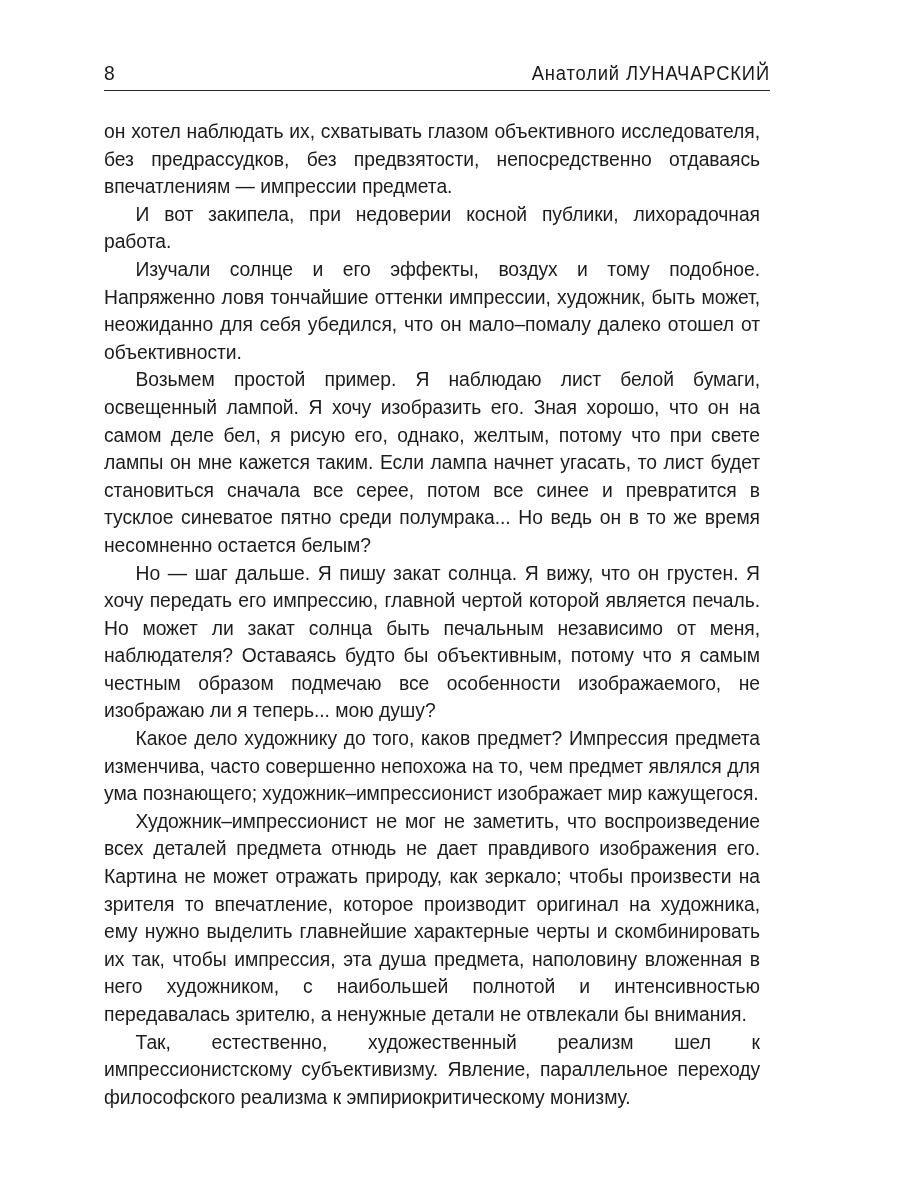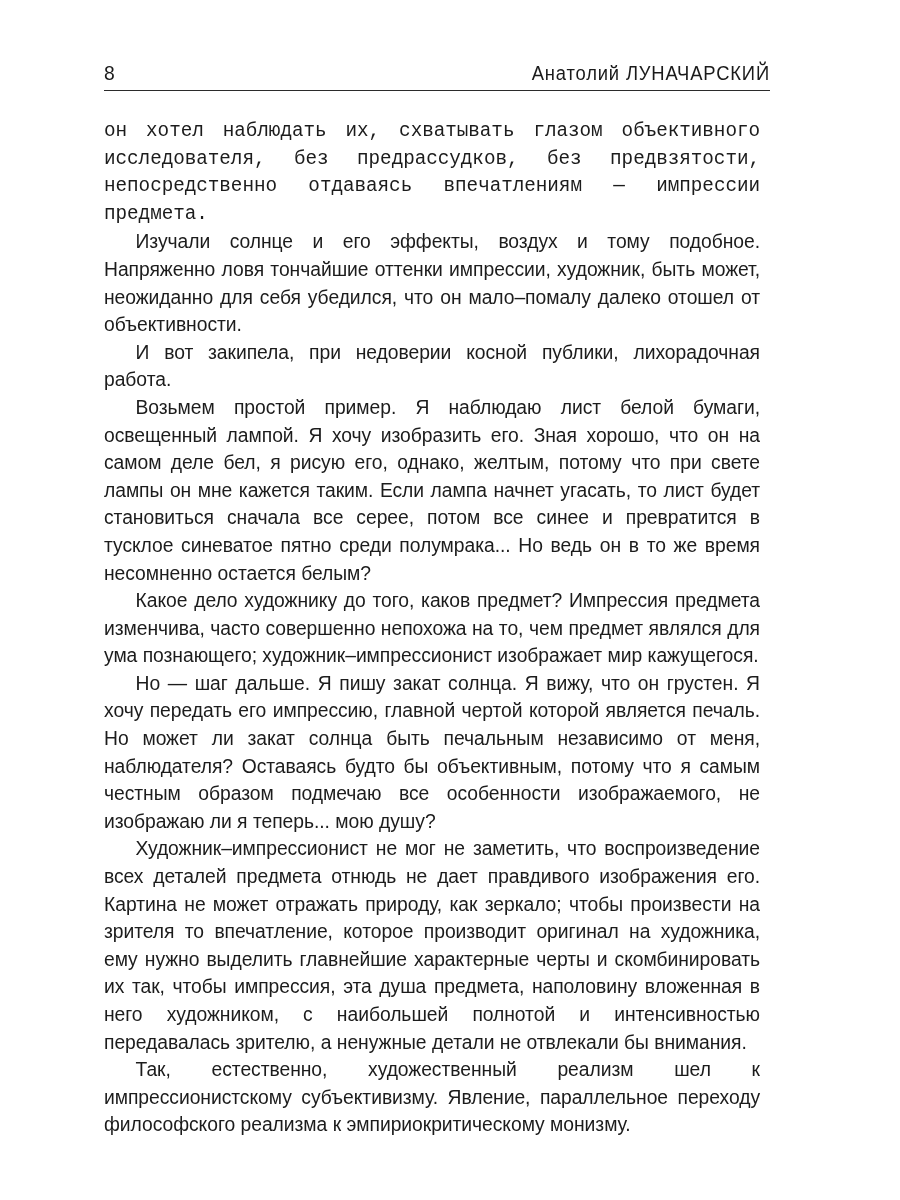--- a/index.html
+++ b/index.html
@@ -66,21 +66,20 @@
     text-align: justify;
     text-justify: inter-word;
     text-indent: 32px;
     letter-spacing: -0.05px;
     word-spacing: 0.1px;
     hyphens: manual;
   }
 
   .textblock p.first {
     text-indent: 0;
-    font-family: Liberation Mono, monospace;
   }
 
   
   .condense {
     display: block;
     transform: scaleX(0.985);
     transform-origin: left top;
   }
 </style>
 </head>
@@ -91,33 +90,33 @@
   <div class="running-head">
     <span class="folio">8</span>
     <span class="author">Анатолий ЛУНАЧАРСКИЙ</span>
   </div>
 
   <div class="textblock">
     <p class="first">
         <span class="condense">он хотел наблюдать их, схватывать глазом объективного исследователя, без предрассудков, без предвзятости, непосредственно отдаваясь впечатлениям — импрессии предмета.</span>
       </p>
     <p>
-        <span class="condense">Изучали солнце и его эффекты, воздух и тому подобное. Напряженно ловя тончайшие оттенки импрессии, художник, быть может, неожиданно для себя убедился, что он мало–помалу далеко отошел от объективности.</span>
+        <span class="condense">И вот закипела, при недоверии косной публики, лихорадочная работа.</span>
       </p>
     <p>
-        <span class="condense">И вот закипела, при недоверии косной публики, лихорадочная работа.</span>
+        <span class="condense">Изучали солнце и его эффекты, воздух и тому подобное. Напряженно ловя тончайшие оттенки импрессии, художник, быть может, неожиданно для себя убедился, что он мало–помалу далеко отошел от объективности.</span>
       </p>
     <p>
         <span class="condense">Возьмем простой пример. Я наблюдаю лист белой бумаги, освещенный лампой. Я хочу изобразить его. Зная хорошо, что он на самом деле бел, я рисую его, однако, желтым, потому что при свете лампы он мне кажется таким. Если лампа начнет угасать, то лист будет становиться сначала все серее, потом все синее и превратится в тусклое синеватое пятно среди полумрака... Но ведь он в то же время несомненно остается белым?</span>
       </p>
     <p>
-        <span class="condense">Какое дело художнику до того, каков предмет? Импрессия предмета изменчива, часто совершенно непохожа на то, чем предмет являлся для ума познающего; художник–импрессионист изображает мир кажущегося.</span>
+        <span class="condense">Но — шаг дальше. Я пишу закат солнца. Я вижу, что он грустен. Я хочу передать его импрессию, главной чертой которой является печаль. Но может ли закат солнца быть печальным независимо от меня, наблюдателя? Оставаясь будто бы объективным, потому что я самым честным образом подмечаю все особенности изображаемого, не изображаю ли я теперь... мою душу?</span>
       </p>
     <p>
-        <span class="condense">Но — шаг дальше. Я пишу закат солнца. Я вижу, что он грустен. Я хочу передать его импрессию, главной чертой которой является печаль. Но может ли закат солнца быть печальным независимо от меня, наблюдателя? Оставаясь будто бы объективным, потому что я самым честным образом подмечаю все особенности изображаемого, не изображаю ли я теперь... мою душу?</span>
+        <span class="condense">Какое дело художнику до того, каков предмет? Импрессия предмета изменчива, часто совершенно непохожа на то, чем предмет являлся для ума познающего; художник–импрессионист изображает мир кажущегося.</span>
       </p>
     <p>
         <span class="condense">Художник–импрессионист не мог не заметить, что воспроизведение всех деталей предмета отнюдь не дает правдивого изображения его. Картина не может отражать природу, как зеркало; чтобы произвести на зрителя то впечатление, которое производит оригинал на художника, ему нужно выделить главнейшие характерные черты и скомбинировать их так, чтобы импрессия, эта душа предмета, наполовину вложенная в него художником, с наибольшей полнотой и интенсивностью передавалась зрителю, а ненужные детали не отвлекали бы внимания.</span>
       </p>
     <p>
         <span class="condense">Так, естественно, художественный реализм шел к импрессионистскому субъективизму. Явление, параллельное переходу философского реализма к эмпириокритическому монизму.</span>
       </p>
 
   </div>
 

